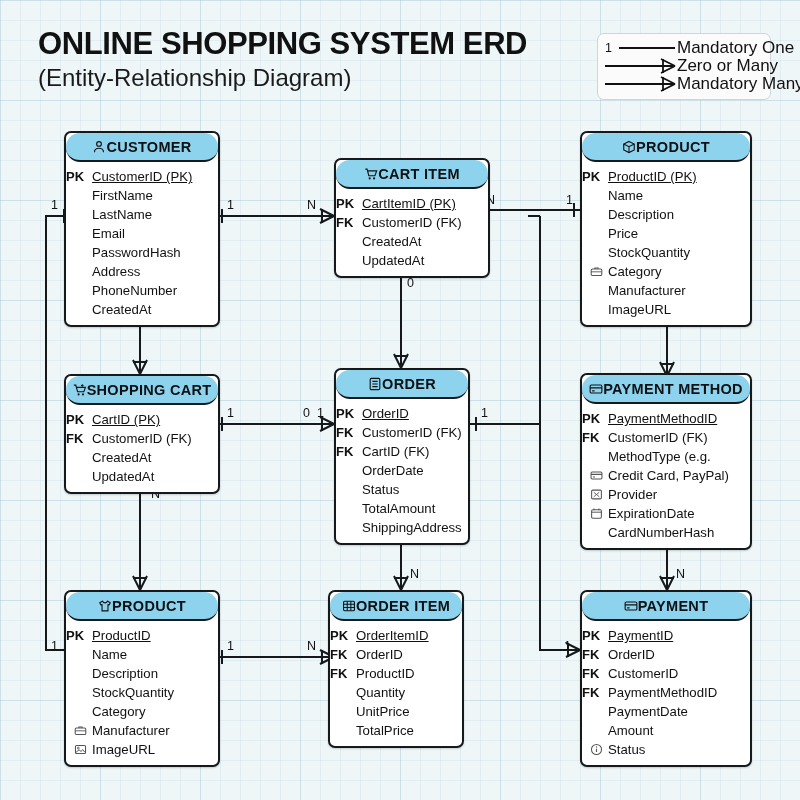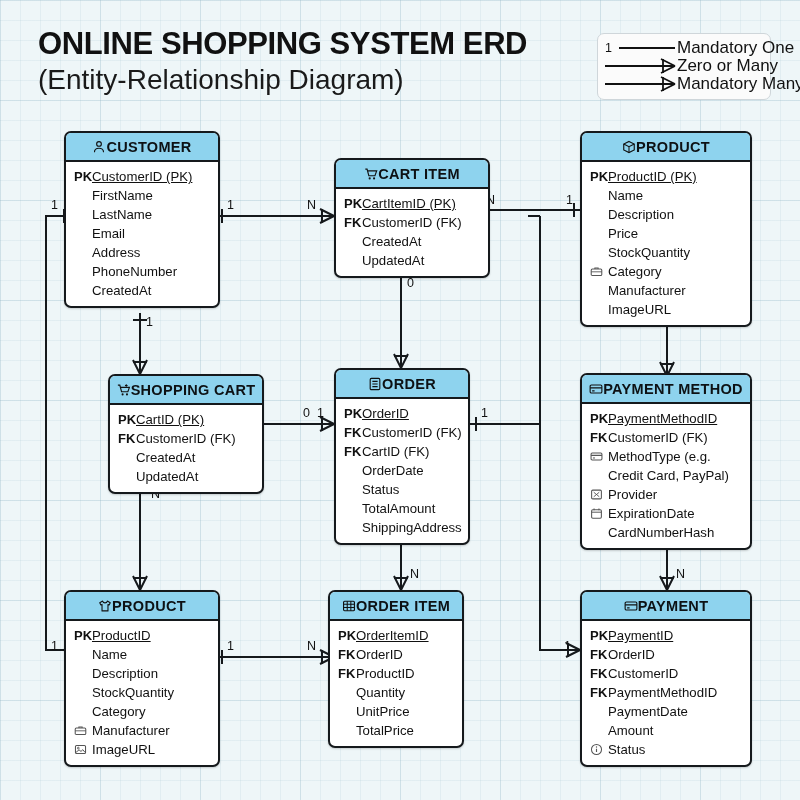--- a/index.html
+++ b/index.html
@@ -19,21 +19,21 @@
   #canvas{position:absolute;left:0;top:0;width:800px;height:800px;}
   #links{position:absolute;left:0;top:0;width:800px;height:800px;pointer-events:none;}
 
   
   #title-block{position:absolute;left:38px;top:28px;}
   #page-title{
     font-size:31px;font-weight:bold;letter-spacing:-0.4px;
     color:#111;line-height:1.05;white-space:nowrap;
   }
   #page-subtitle{
-    font-size:28px;color:#1a1a1a;line-height:1.15;margin-top:3px;white-space:nowrap;
+    font-size:24px;color:#1a1a1a;line-height:1.15;margin-top:3px;white-space:nowrap;
   }
 
   
   #legend{
     position:absolute;left:597px;top:33px;width:174px;
     background:#fbfbfb;border:1px solid #cfd6da;border-radius:7px;
     padding:5px 7px 6px 7px;box-sizing:border-box;
   }
   .legend-row{display:flex;align-items:center;height:18px;}
   .legend-sym{width:72px;height:18px;position:relative;flex:0 0 72px;}
@@ -41,28 +41,28 @@
   .lone{position:absolute;left:0;top:2px;font-size:12.5px;color:#111;}
 
   
   .entity{
     position:absolute;background:#ffffff;border:2px solid #15191c;
     border-radius:7px;box-sizing:border-box;overflow:hidden;
     box-shadow:0 1px 2px rgba(0,0,0,.18);
   }
   .ehead{
     background:#8ed3ee;border-bottom:2px solid #15191c;
-    height:27px;display:flex;align-items:center;justify-content:center;
+    height:27px;display:flex;align-items:center;justify-content:center;border-radius:14px;
   }
   .ehead .etitle{font-size:14.5px;font-weight:bold;color:#0d1114;letter-spacing:.3px;}
   .ehead svg{display:block;}
   .ebody{padding:5px 0 6px 0;}
   .attr{display:flex;align-items:flex-start;height:19px;font-size:13.2px;color:#111;line-height:19px;}
-  .attr.two{height:38px;line-height:19px;align-items:flex-start;}
-  .key{width:26px;flex:0 0 26px;text-align:left;font-weight:bold;padding-left:8px;box-sizing:border-box;font-size:13px;}
+  .attr.two{height:38px;line-height:19px;align-items:flex-end;}
+  .key{width:26px;flex:0 0 26px;text-align:left;font-weight:bold;padding-left:0;box-sizing:border-box;font-size:13px;}
   .ico{width:26px;flex:0 0 26px;padding-left:8px;box-sizing:border-box;display:flex;align-items:center;height:19px;}
   .aname{flex:1;white-space:pre-line;}
   .pk .aname{text-decoration:underline;}
 
   
   .clabel{
     position:absolute;font-size:12.5px;color:#111;
     background:transparent;white-space:nowrap;
   }
 </style>
@@ -222,20 +222,24 @@
       <div class="attr">
           <span class="key"></span>
           <span class="aname">LastName</span>
         </div>
       <div class="attr">
           <span class="key"></span>
           <span class="aname">Email</span>
         </div>
       <div class="attr">
           <span class="key"></span>
+          <span class="aname">PasswordHash</span>
+        </div>
+      <div class="attr">
+          <span class="key"></span>
           <span class="aname">Address</span>
         </div>
       <div class="attr">
           <span class="key"></span>
           <span class="aname">PhoneNumber</span>
         </div>
       <div class="attr">
           <span class="key"></span>
           <span class="aname">CreatedAt</span>
         </div>
@@ -318,21 +322,21 @@
           <span class="key"></span>
           <span class="aname">Manufacturer</span>
         </div>
       <div class="attr">
           <span class="key"></span>
           <span class="aname">ImageURL</span>
         </div>
     </div>
   </div>
 
-  <div class="entity" style="left:64px;top:374px;width:156px;margin-left:44px;">
+  <div class="entity" style="left:64px;top:374px;width:156px;">
     <div class="ehead">
       <span>
           <svg width="14" height="14" viewBox="0 0 16 16">
             <path d="M1 2.4h2.2l2 7.6h7.2l1.8-5H4.4" fill="none" stroke="#111" stroke-width="1.3"></path>
             <circle cx="6.4" cy="13" r="1.15" fill="#111"></circle>
             <circle cx="11.4" cy="13" r="1.15" fill="#111"></circle>
             <path d="M10.6 1.3v3M9.1 2.8h3" stroke="#111" stroke-width="1.2"></path>
           </svg>
         </span>
       <span class="etitle">SHOPPING CART</span>

